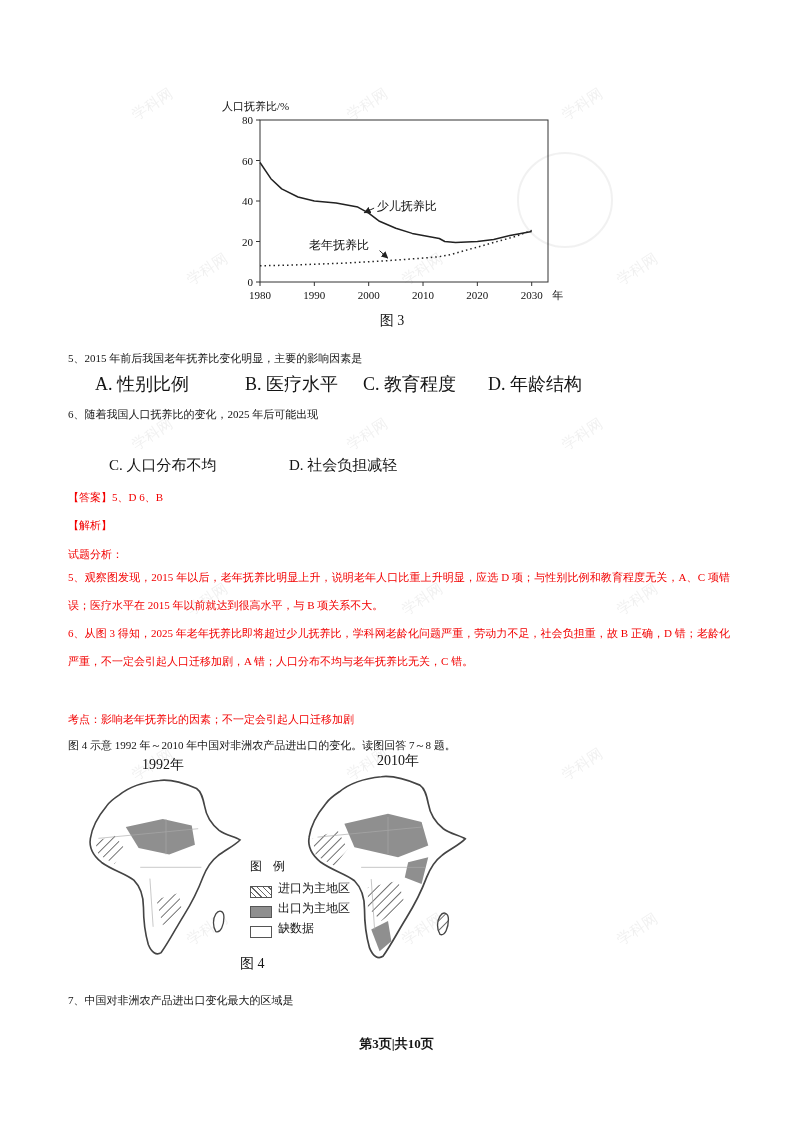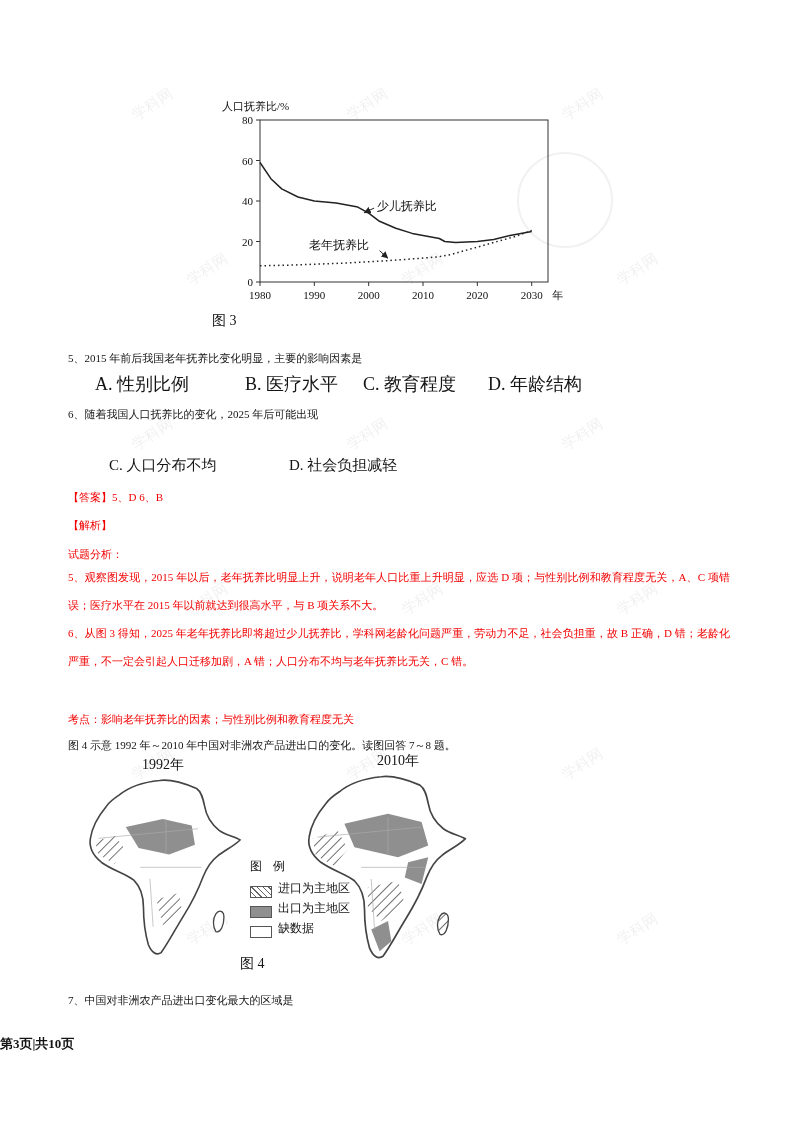--- a/index.html
+++ b/index.html
@@ -12,29 +12,29 @@
   .para{width:662px;text-align:justify}
   .wm{position:absolute;transform:rotate(-33deg);color:#333;opacity:.065;font-size:15px;
       white-space:nowrap;pointer-events:none}
   .stamp{position:absolute;left:517px;top:152px;width:96px;height:96px;border:2px solid #777;
          border-radius:50%;opacity:.10;pointer-events:none}
   .opt5{display:inline-block;font-size:18px}
   .opt5.o0{width:150px}.opt5.o1{width:118px}.opt5.o2{width:125px}
   .opt6{display:inline-block;font-size:15px;width:180px}
   #fig3 svg text{font-family:"Liberation Serif","DejaVu Serif",serif;font-size:11px;fill:#111}
   #fig3 svg text.anno{font-size:12px}
-  .fig-caption{width:360px;font-size:14px;margin-top:2px}
+  .fig-caption{width:360px;text-align:center;font-size:14px;margin-top:2px}
   .map-year{position:absolute;width:70px;text-align:center;font-size:14px}
   .legend{position:absolute;left:250px;top:856px;font-size:12px;line-height:20px;background:transparent}
   .legend-title{margin-bottom:2px;letter-spacing:4px}
   .legend-row{display:flex;align-items:flex-end;gap:6px;height:20px}
   .swatch{display:inline-block;width:22px;height:12px;border:1px solid #555;background:#fff}
   .swatch.hatch{background:repeating-linear-gradient(45deg,#fff,#fff 3px,#666 3px,#666 4px)}
   .swatch.gray{background:#8f8f8f}
-  .footer{position:absolute;left:0;right:0;top:1035px;text-align:left;font-size:13px;font-weight:bold}
+  .footer{position:absolute;left:0;right:0;top:1035px;text-align:center;font-size:13px;font-weight:bold}
 </style>
 </head>
 <body>
 
 <div class="page">
 
   <div id="wm-layer">
       <span class="wm" style="left: 130px; top: 95px;">学科网</span>
       <span class="wm" style="left: 345px; top: 95px;">学科网</span>
       <span class="wm" style="left: 560px; top: 95px;">学科网</span>
@@ -106,21 +106,21 @@
   <div class="abs txt" style="left:68px;top:400px">6、随着我国人口抚养比的变化，2025 年后可能出现</div>
   <div class="abs" style="left:109px;top:456px">
     <span class="opt6">C. 人口分布不均</span><span class="opt6">D. 社会负担减轻</span>
   </div>
 
   <div class="abs txt red" style="left:68px;top:483px">【答案】5、D  6、B</div>
   <div class="abs txt red" style="left:68px;top:511px">【解析】</div>
   <div class="abs txt red" style="left:68px;top:540px">试题分析：</div>
   <div class="abs txt red para" style="left:68px;top:563px">5、观察图发现，2015 年以后，老年抚养比明显上升，说明老年人口比重上升明显，应选 D 项；与性别比例和教育程度无关，A、C 项错误；医疗水平在 2015 年以前就达到很高水平，与 B 项关系不大。</div>
   <div class="abs txt red para" style="left:68px;top:619px">6、从图 3 得知，2025 年老年抚养比即将超过少儿抚养比，学科网老龄化问题严重，劳动力不足，社会负担重，故 B 正确，D 错；老龄化严重，不一定会引起人口迁移加剧，A 错；人口分布不均与老年抚养比无关，C 错。</div>
-  <div class="abs txt red" style="left:68px;top:705px">考点：影响老年抚养比的因素；与性别比例和教育程度无关</div>
+  <div class="abs txt red" style="left:68px;top:705px">考点：影响老年抚养比的因素；不一定会引起人口迁移加剧</div>
 
   <div class="abs txt" style="left:68px;top:731px">图 4 示意 1992 年～2010 年中国对非洲农产品进出口的变化。读图回答 7～8 题。</div>
 
   <div class="map-year" style="left:128px;top:756px">1992年</div>
   <div class="map-year" style="left:363px;top:752px">2010年</div>
 
   <svg class="abs" style="left:82px;top:774px" width="168" height="185" viewBox="0 0 100 115">
     <defs>
       <path id="af1" d="M21,13 C27,8 36,5 46,4 C54,3 62,6 69,9 C72,11 73,15 74,20 C75,26 78,31 83,35 C87,38 93,39 96,41 C92,45 87,47 82,51 C78,54 75,59 73,64 C70,72 66,80 61,88 C56,96 52,104 47,111 C44,113 41,111 39,106 C37,99 36,91 36,83 C36,76 34,70 30,66 C25,62 17,60 10,55 C5,51 2,46 3,40 C4,33 8,26 13,20 C15,17 18,15 21,13 Z"></path>
       <clipPath id="c1">

